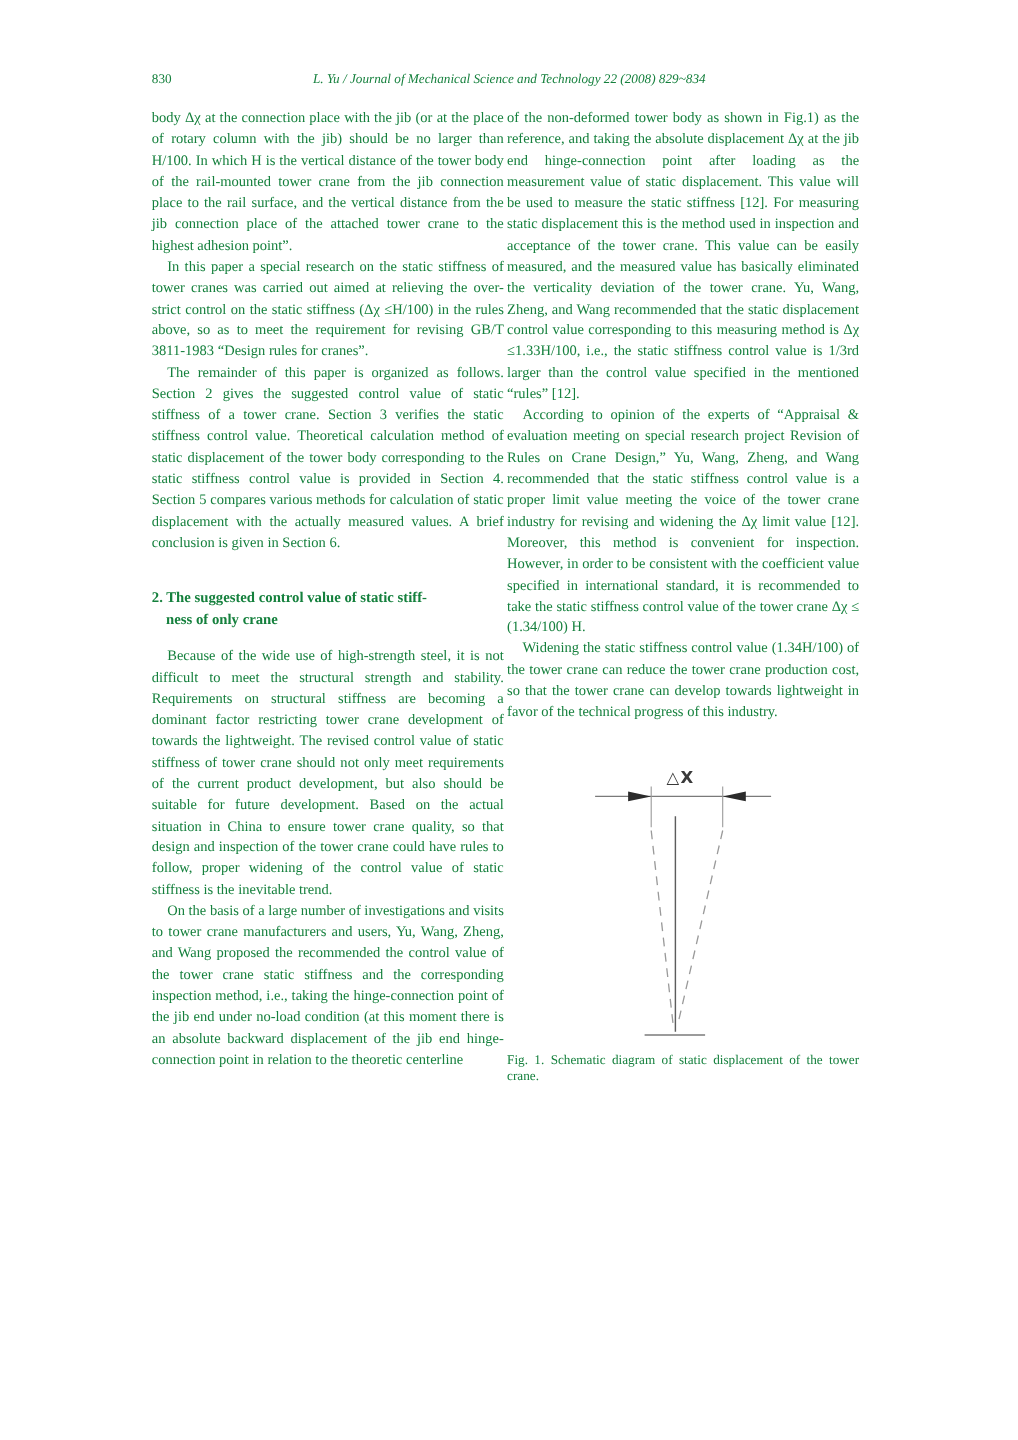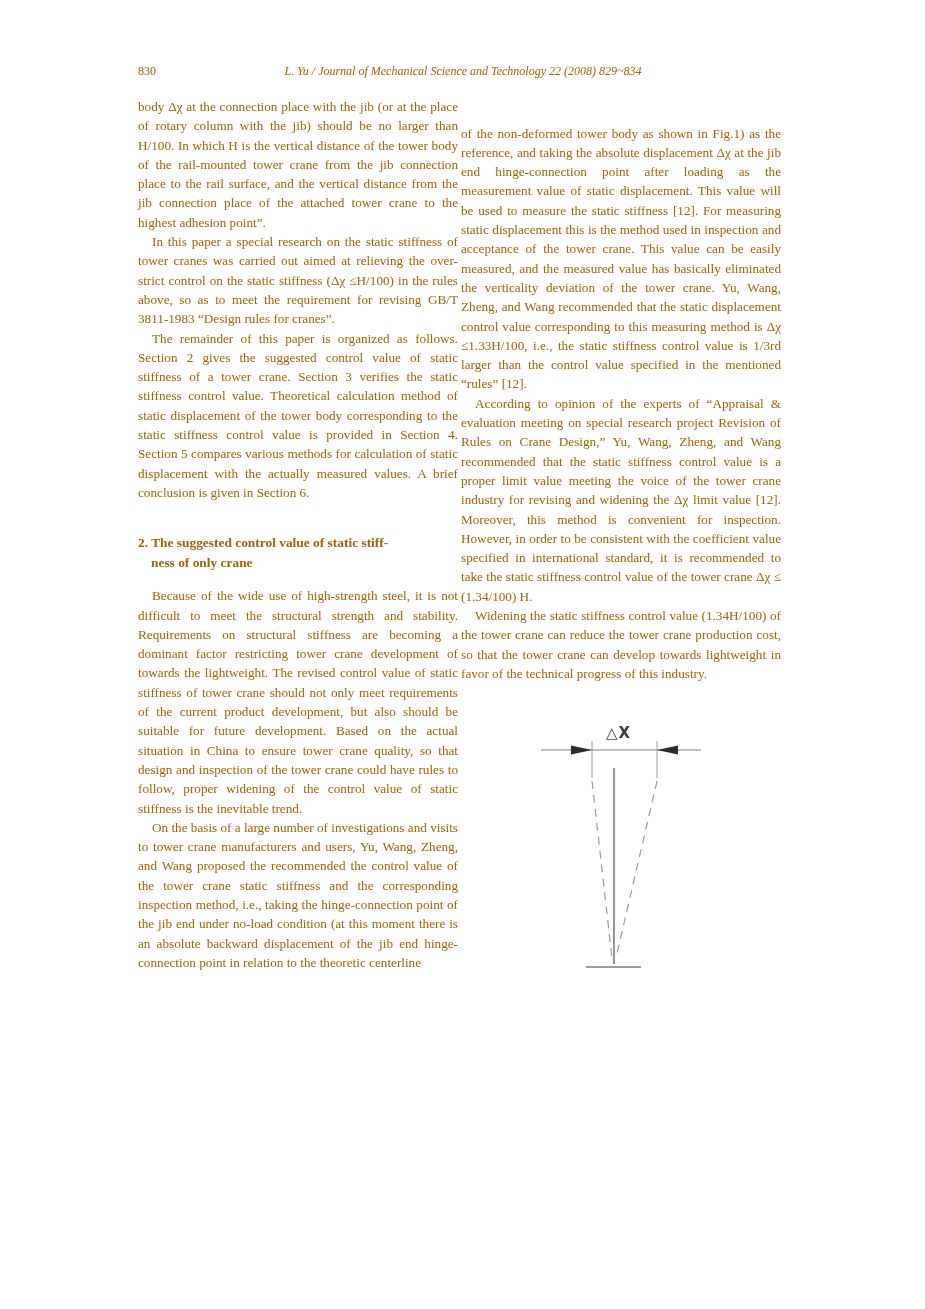--- a/index.html
+++ b/index.html
@@ -2,21 +2,21 @@
 <html><head>
 <meta charset="utf-8">
 <style>
   html, body { margin: 0; padding: 0; background: #ffffff; }
   .page {
     position: relative;
     width: 925px;
     height: 1309px;
     background: #ffffff;
     font-family: "Liberation Serif", serif;
-    color: #a16207;
+    color: #15803d;
     overflow: hidden;
   }
   .running-header {
     position: absolute;
     top: 64px;
     left: 138px;
     width: 650px;
     height: 18px;
     font-size: 12px;
   }
@@ -30,21 +30,20 @@
     text-align: center;
     font-style: italic;
   }
   .content {
     position: absolute;
     top: 97px;
     left: 138px;
     width: 650px;
     display: flex;
     gap: 3px;
-    align-items: flex-end;
   }
   .col { width: 320px; }
   .col p {
     margin: 0;
     font-size: 13.2px;
     line-height: 19.3px;
     text-align: justify;
     text-indent: 14px;
   }
   .col p.flush { text-indent: 0; }
@@ -122,17 +121,18 @@
           <line x1="81" y1="24" x2="81" y2="61" stroke="#9a9a9a" stroke-width="1"></line>
           <line x1="146" y1="24" x2="146" y2="61" stroke="#9a9a9a" stroke-width="1"></line>
 
           <line x1="103" y1="51" x2="103" y2="247" stroke="#5d5d5d" stroke-width="1.3"></line>
 
           <line x1="81" y1="64" x2="101" y2="241" stroke="#9a9a9a" stroke-width="1.2" stroke-dasharray="8,6"></line>
           <line x1="146" y1="64" x2="105" y2="241" stroke="#9a9a9a" stroke-width="1.2" stroke-dasharray="8,6"></line>
 
           <line x1="75" y1="250" x2="130" y2="250" stroke="#7a7a7a" stroke-width="1.4"></line>
         </svg>
+        <figcaption class="fig-caption">Fig. 1. Schematic diagram of static displacement of the tower crane.</figcaption>
       </figure>
     </div>
 
   </div>
 </div>
 
 </body></html>

